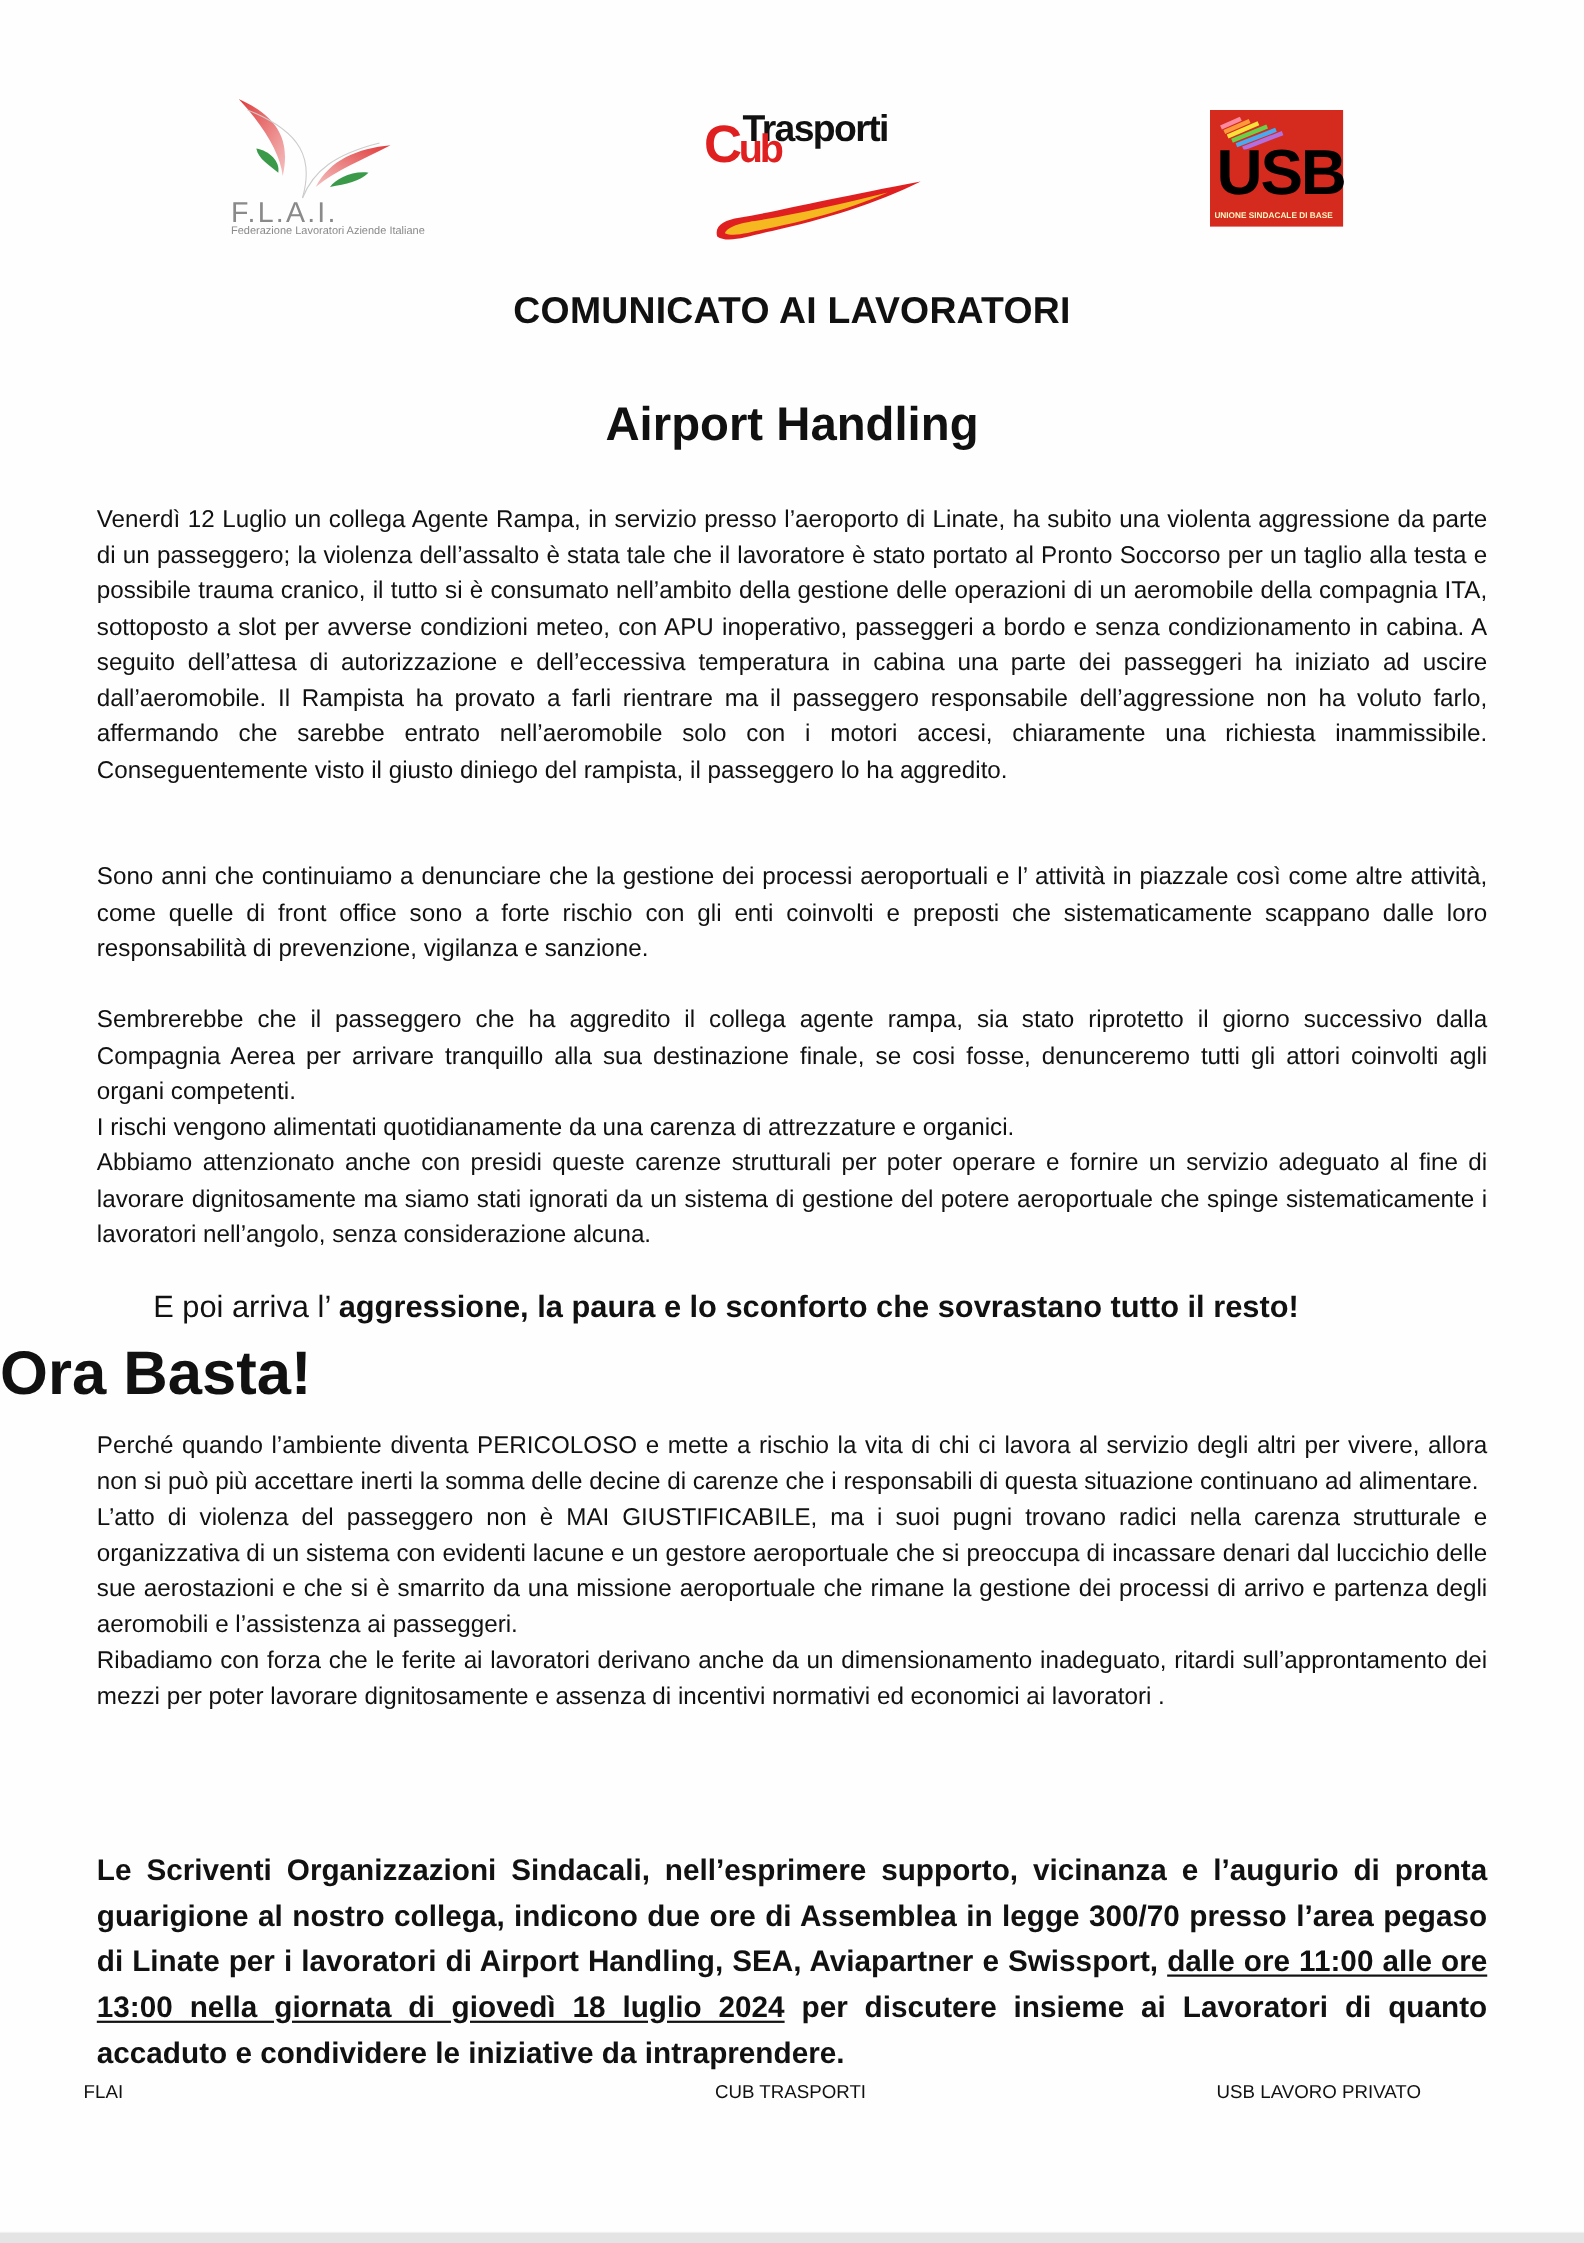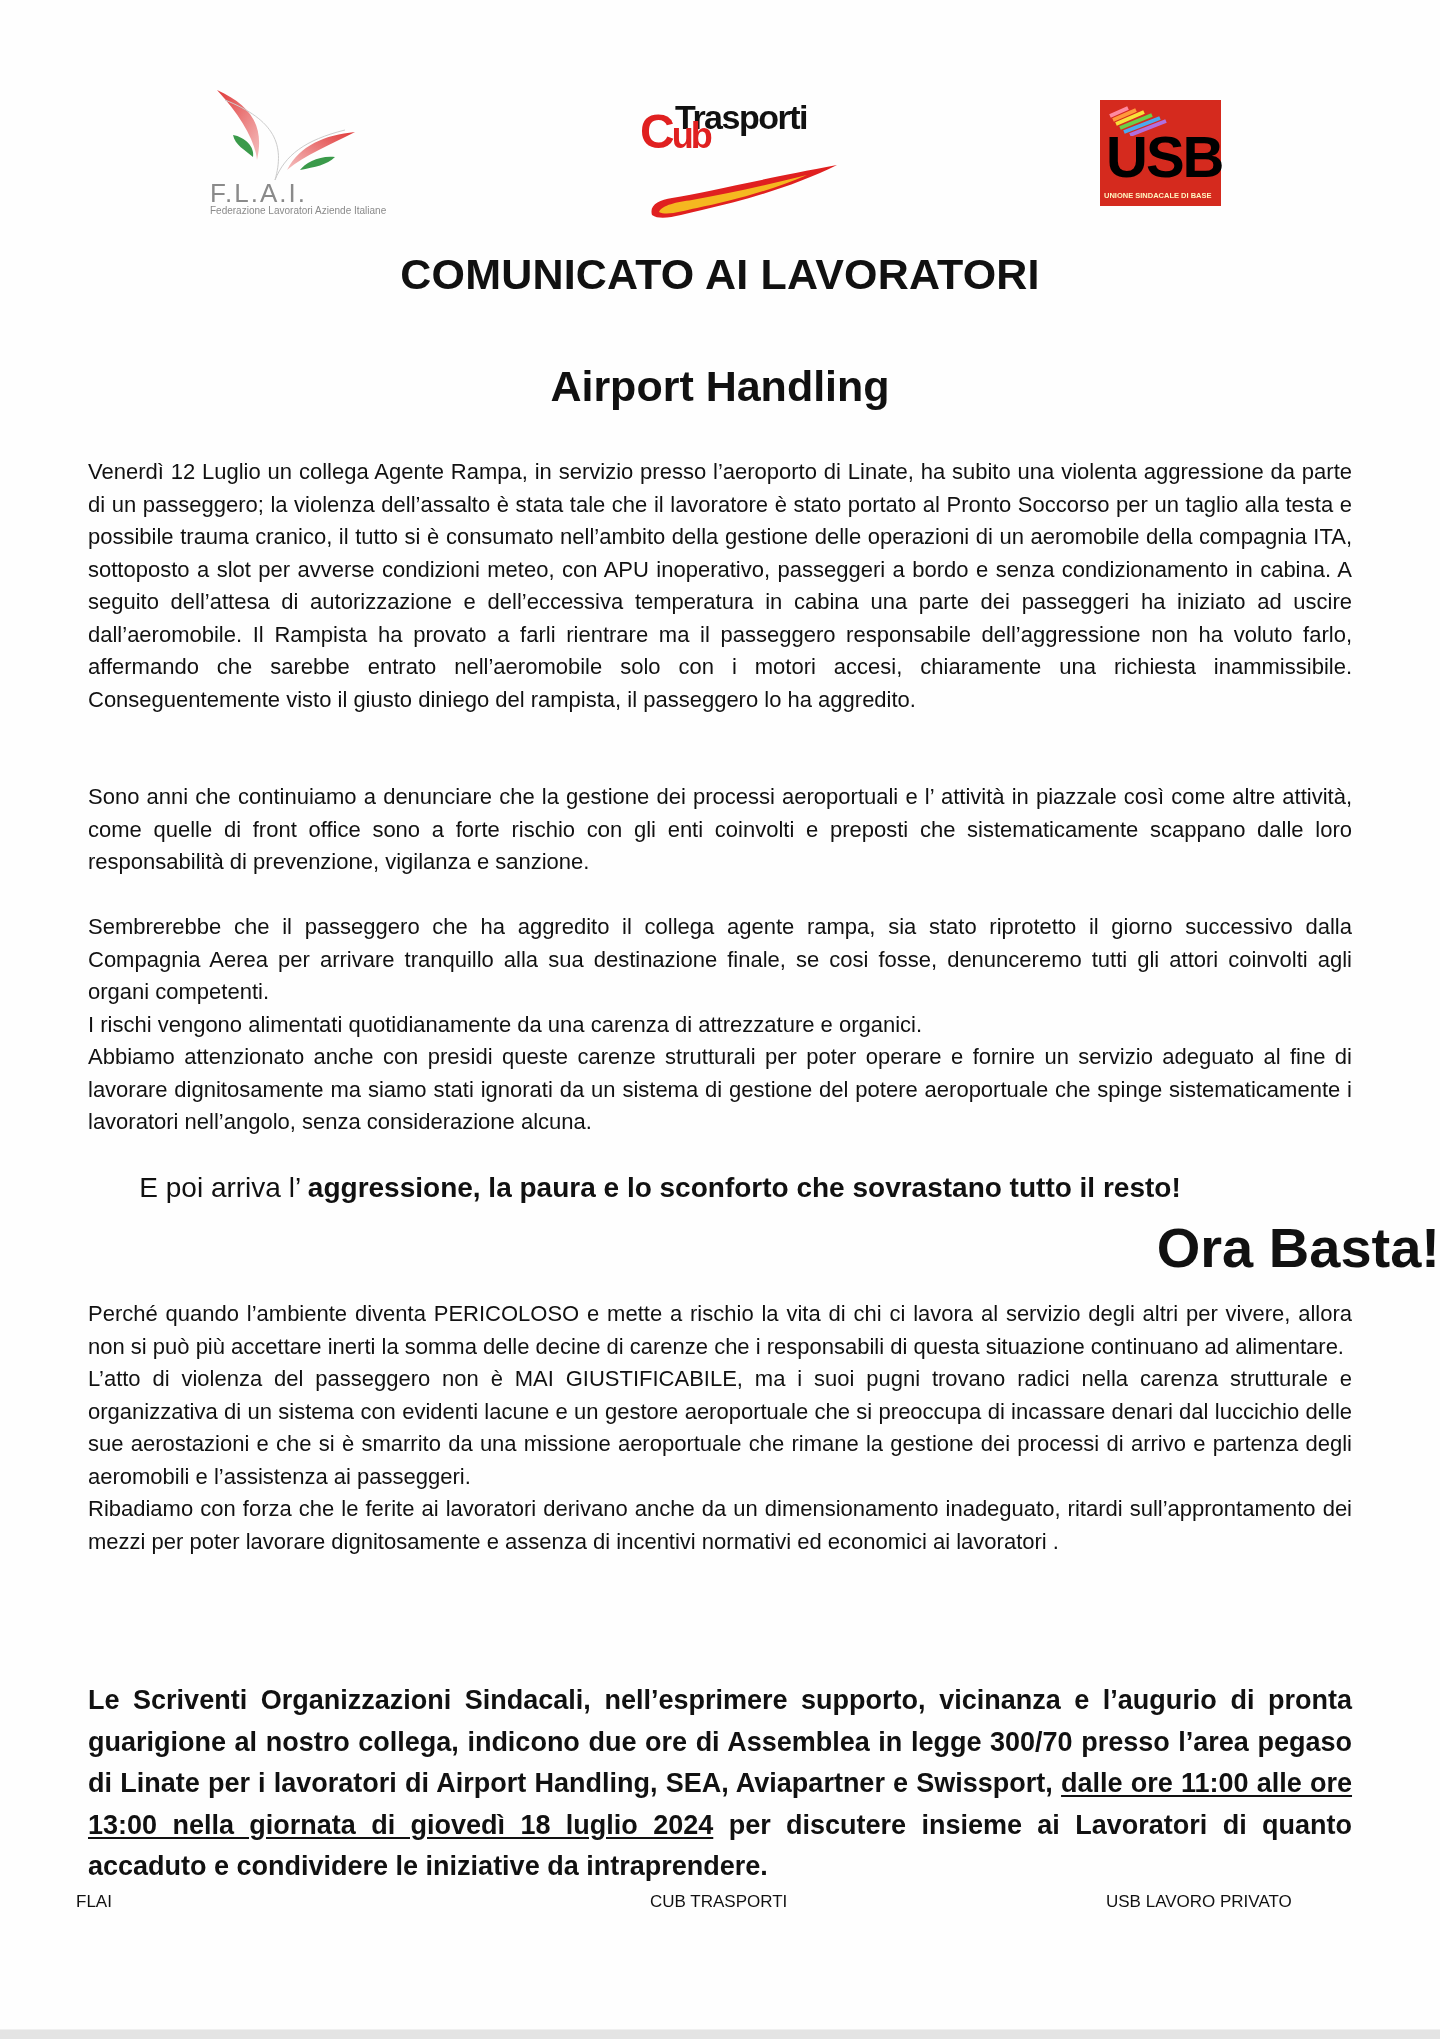--- a/index.html
+++ b/index.html
@@ -19,36 +19,36 @@
   .logo-cub { left: 637px; top: 100px; width: 215px; height: 125px; }
   .logo-cub .cub { position: absolute; left: 3px; top: 8px; font-size: 48px; font-weight: bold; color: #e02020; line-height: 1; letter-spacing: -3px; }
   .logo-cub .cub .ub { font-size: 36px; }
   .logo-cub .trasporti { position: absolute; left: 38px; top: 0px; font-size: 34px; font-weight: bold; color: #111; letter-spacing: -1.5px; line-height: 1; }
   .logo-usb { left: 1100px; top: 100px; width: 121px; height: 106px; background: #d52a1e; }
   .logo-usb .letters { position: absolute; left: 6px; top: 28px; font-size: 58px; font-weight: bold; color: #000000; letter-spacing: -2px; line-height: 1; }
   .logo-usb .sub { position: absolute; left: 4px; top: 91px; font-size: 7.5px; font-weight: bold; color: #fff5c0; white-space: nowrap; }
 
   
   .title { position: absolute; left: 0; width: 1440px; text-align: center; font-weight: bold; }
-  .title-main { top: 250px; font-size: 43px; letter-spacing: 0.2px; }
+  .title-main { top: 264px; font-size: 34px; letter-spacing: 0.2px; }
   .title-sub { top: 362px; font-size: 43px; }
 
   .body-block {
     position: absolute; left: 88px; width: 1264px;
     font-size: 22px; line-height: 32.5px; text-align: justify;
   }
   .body-block p { margin: 0; }
   .p1 { top: 456px; }
   .p2 { top: 781px; }
   .p3 { top: 911px; }
   .p4 { top: 1298px; }
 
   .tagline { position: absolute; left: 0; width: 1320px; top: 1172px; text-align: center; font-size: 28px; }
   .tagline b { font-weight: bold; }
-  .ora-basta { position: absolute; left: 0; width: 1440px; top: 1215px; text-align: right; font-size: 56px; font-weight: bold; }
+  .ora-basta { position: absolute; left: 0; width: 1440px; top: 1215px; text-align: left; font-size: 56px; font-weight: bold; }
 
   .final { position: absolute; left: 88px; top: 1680px; width: 1264px; font-size: 27px; line-height: 41.5px; font-weight: bold; text-align: justify; }
   .final u { text-decoration: underline; text-underline-offset: 3px; }
 
   .sig { position: absolute; top: 1892px; font-size: 17px; }
   .sig-flai { left: 76px; }
   .sig-cub { left: 650px; }
   .sig-usb { left: 1106px; }
 </style>
 </head>

